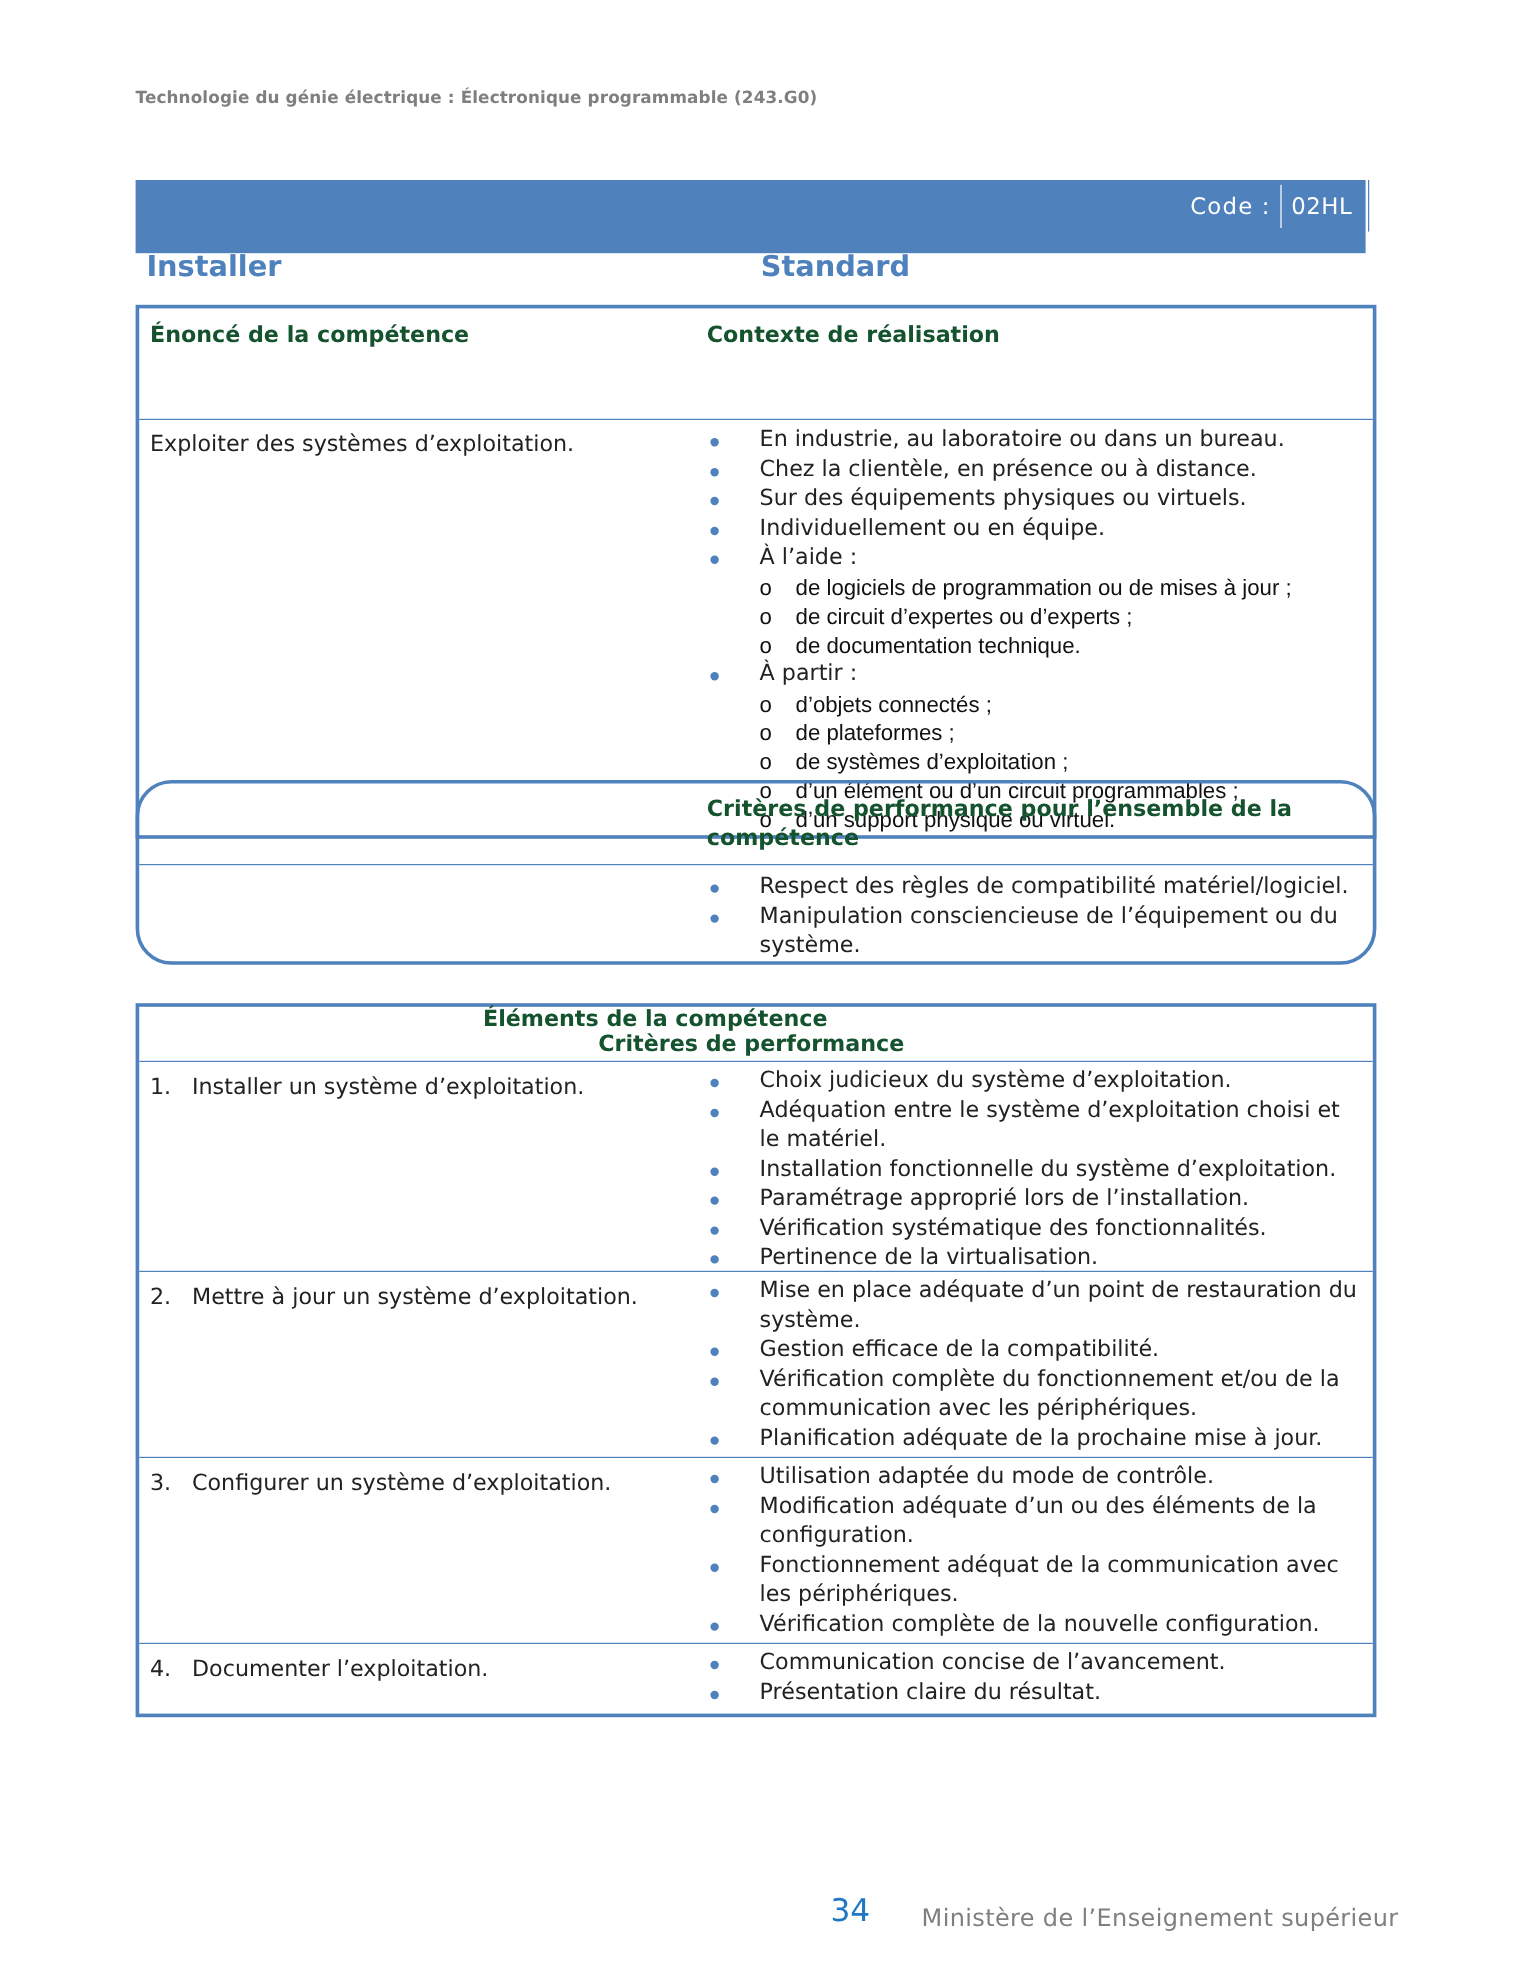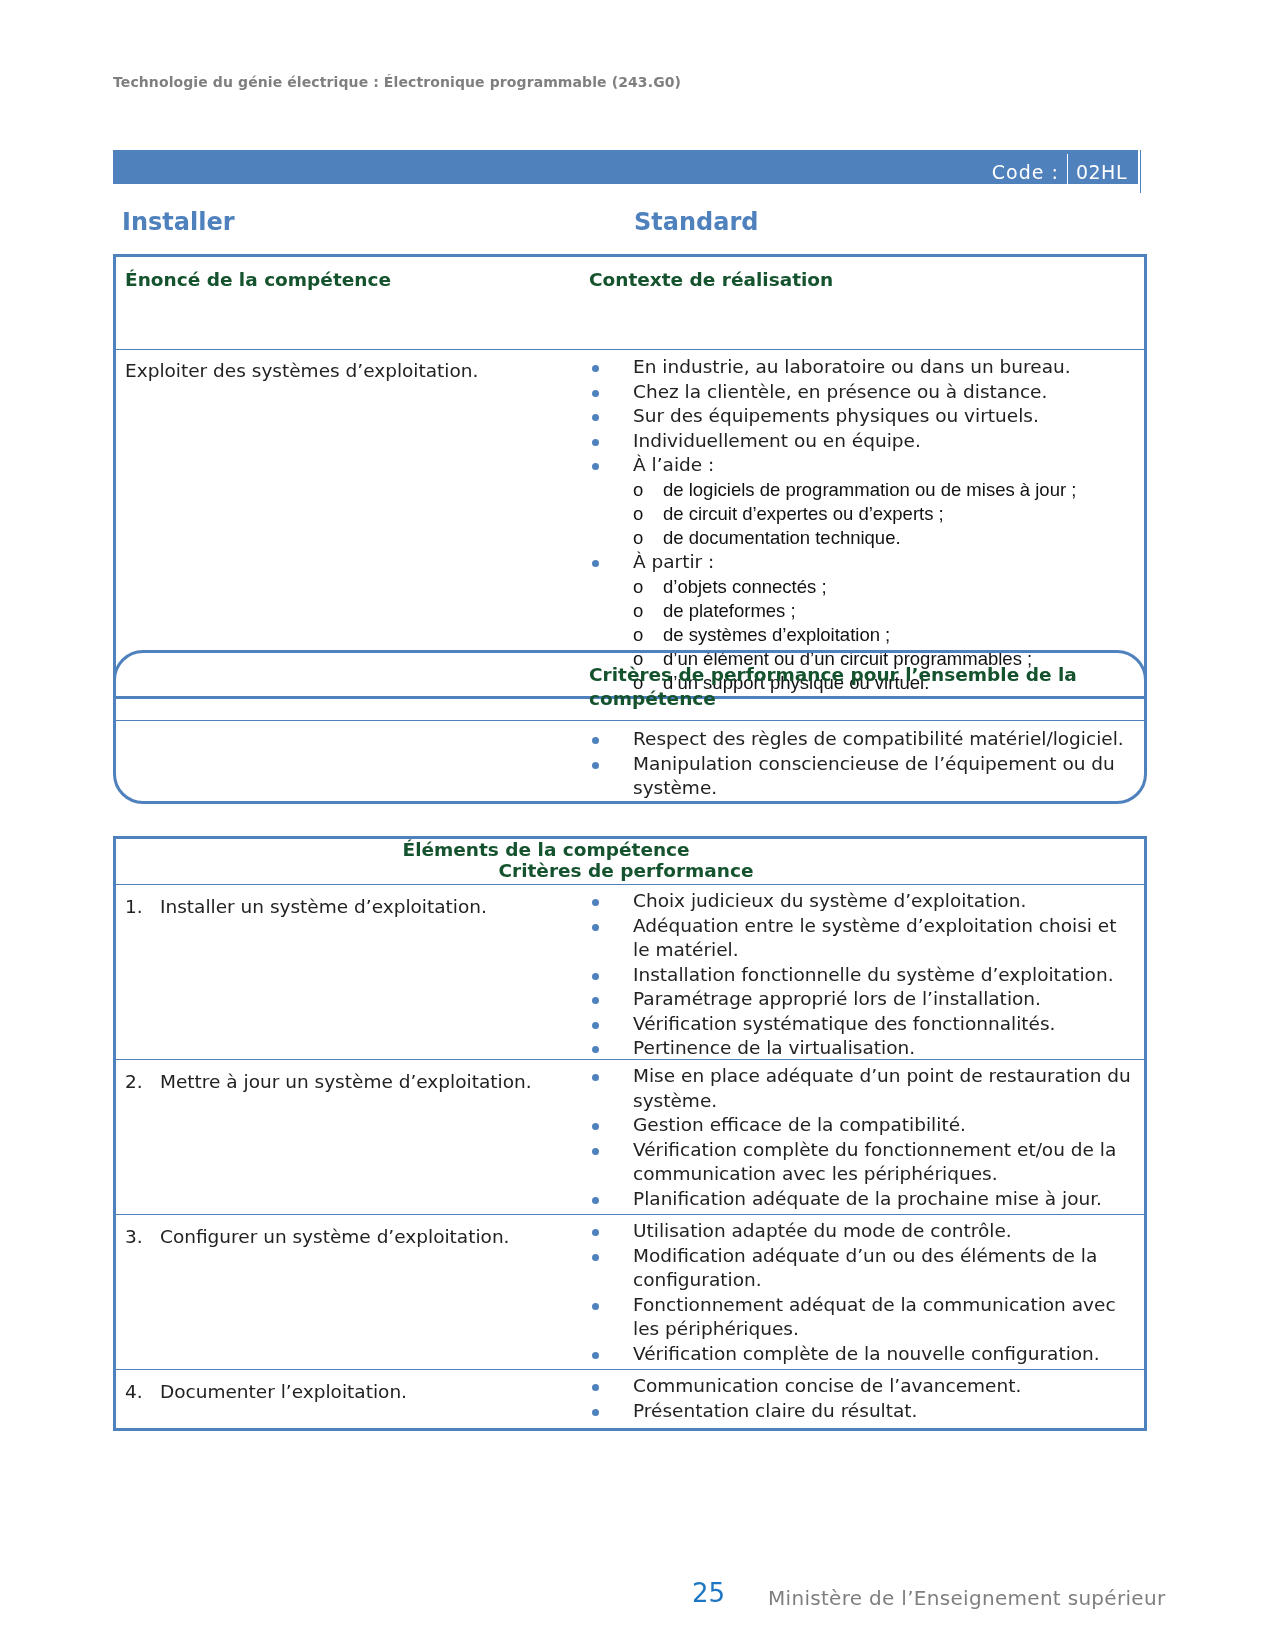--- a/index.html
+++ b/index.html
@@ -1,20 +1,20 @@
 <!DOCTYPE html>
 <html><head>
 <meta charset="utf-8">
 <style>
   html, body { margin:0; padding:0; background:#ffffff; }
   body { width:1275px; height:1650px; position:relative; overflow:hidden;
          font-family:"DejaVu Sans", sans-serif; color:#111; }
   .running-head { position:absolute; left:113px; top:74px; font-size:14px; font-weight:bold;
          color:#7f7f7f; font-family:"DejaVu Sans", sans-serif; letter-spacing:0.1px; }
-  .code-bar { position:absolute; left:113px; top:150px; width:1025px; height:34px; background:#4f81bd; }
+  .code-bar { position:absolute; left:113px; top:150px; width:1025px; height:61px; background:#4f81bd; }
   .code-bar .code-wrap { position:absolute; right:0; top:6px; height:32px; display:flex; align-items:center; color:#fff; font-size:19px; }
   .code-bar .code-label { padding-right:8px; letter-spacing:1px; }
   .code-bar .code-sep { width:1px; height:36px; background:#ffffff; }
   .code-bar .code-value { padding:0 11px 0 8px; letter-spacing:0.5px; }
   .code-bar .edge { position:absolute; right:-3px; top:0; width:1px; height:43px; background:#4f81bd; }
   .section-title { position:absolute; top:208px; font-size:24px; font-weight:bold; color:#4f81bd; }
   .objectif { left:122px; }
   .standard { left:634px; }
 
   .tbl { position:absolute; left:113px; width:1028px; border:3px solid #4f81bd; }
@@ -162,14 +162,14 @@
       <div class="cell-l txt"><span class="num">4.</span><span>Documenter l’exploitation.</span></div>
       <div class="cell-r">
         <ul class="bul">
           <li><span class="dot"></span><span>Communication concise de l’avancement.</span></li>
           <li><span class="dot"></span><span>Présentation claire du résultat.</span></li>
         </ul>
       </div>
     </div>
   </div>
 
-<div class="footer-page">25</div>
+<div class="footer-page">34</div>
 <div class="footer-ministry">Ministère de l’Enseignement supérieur</div>
 
 </body></html>

